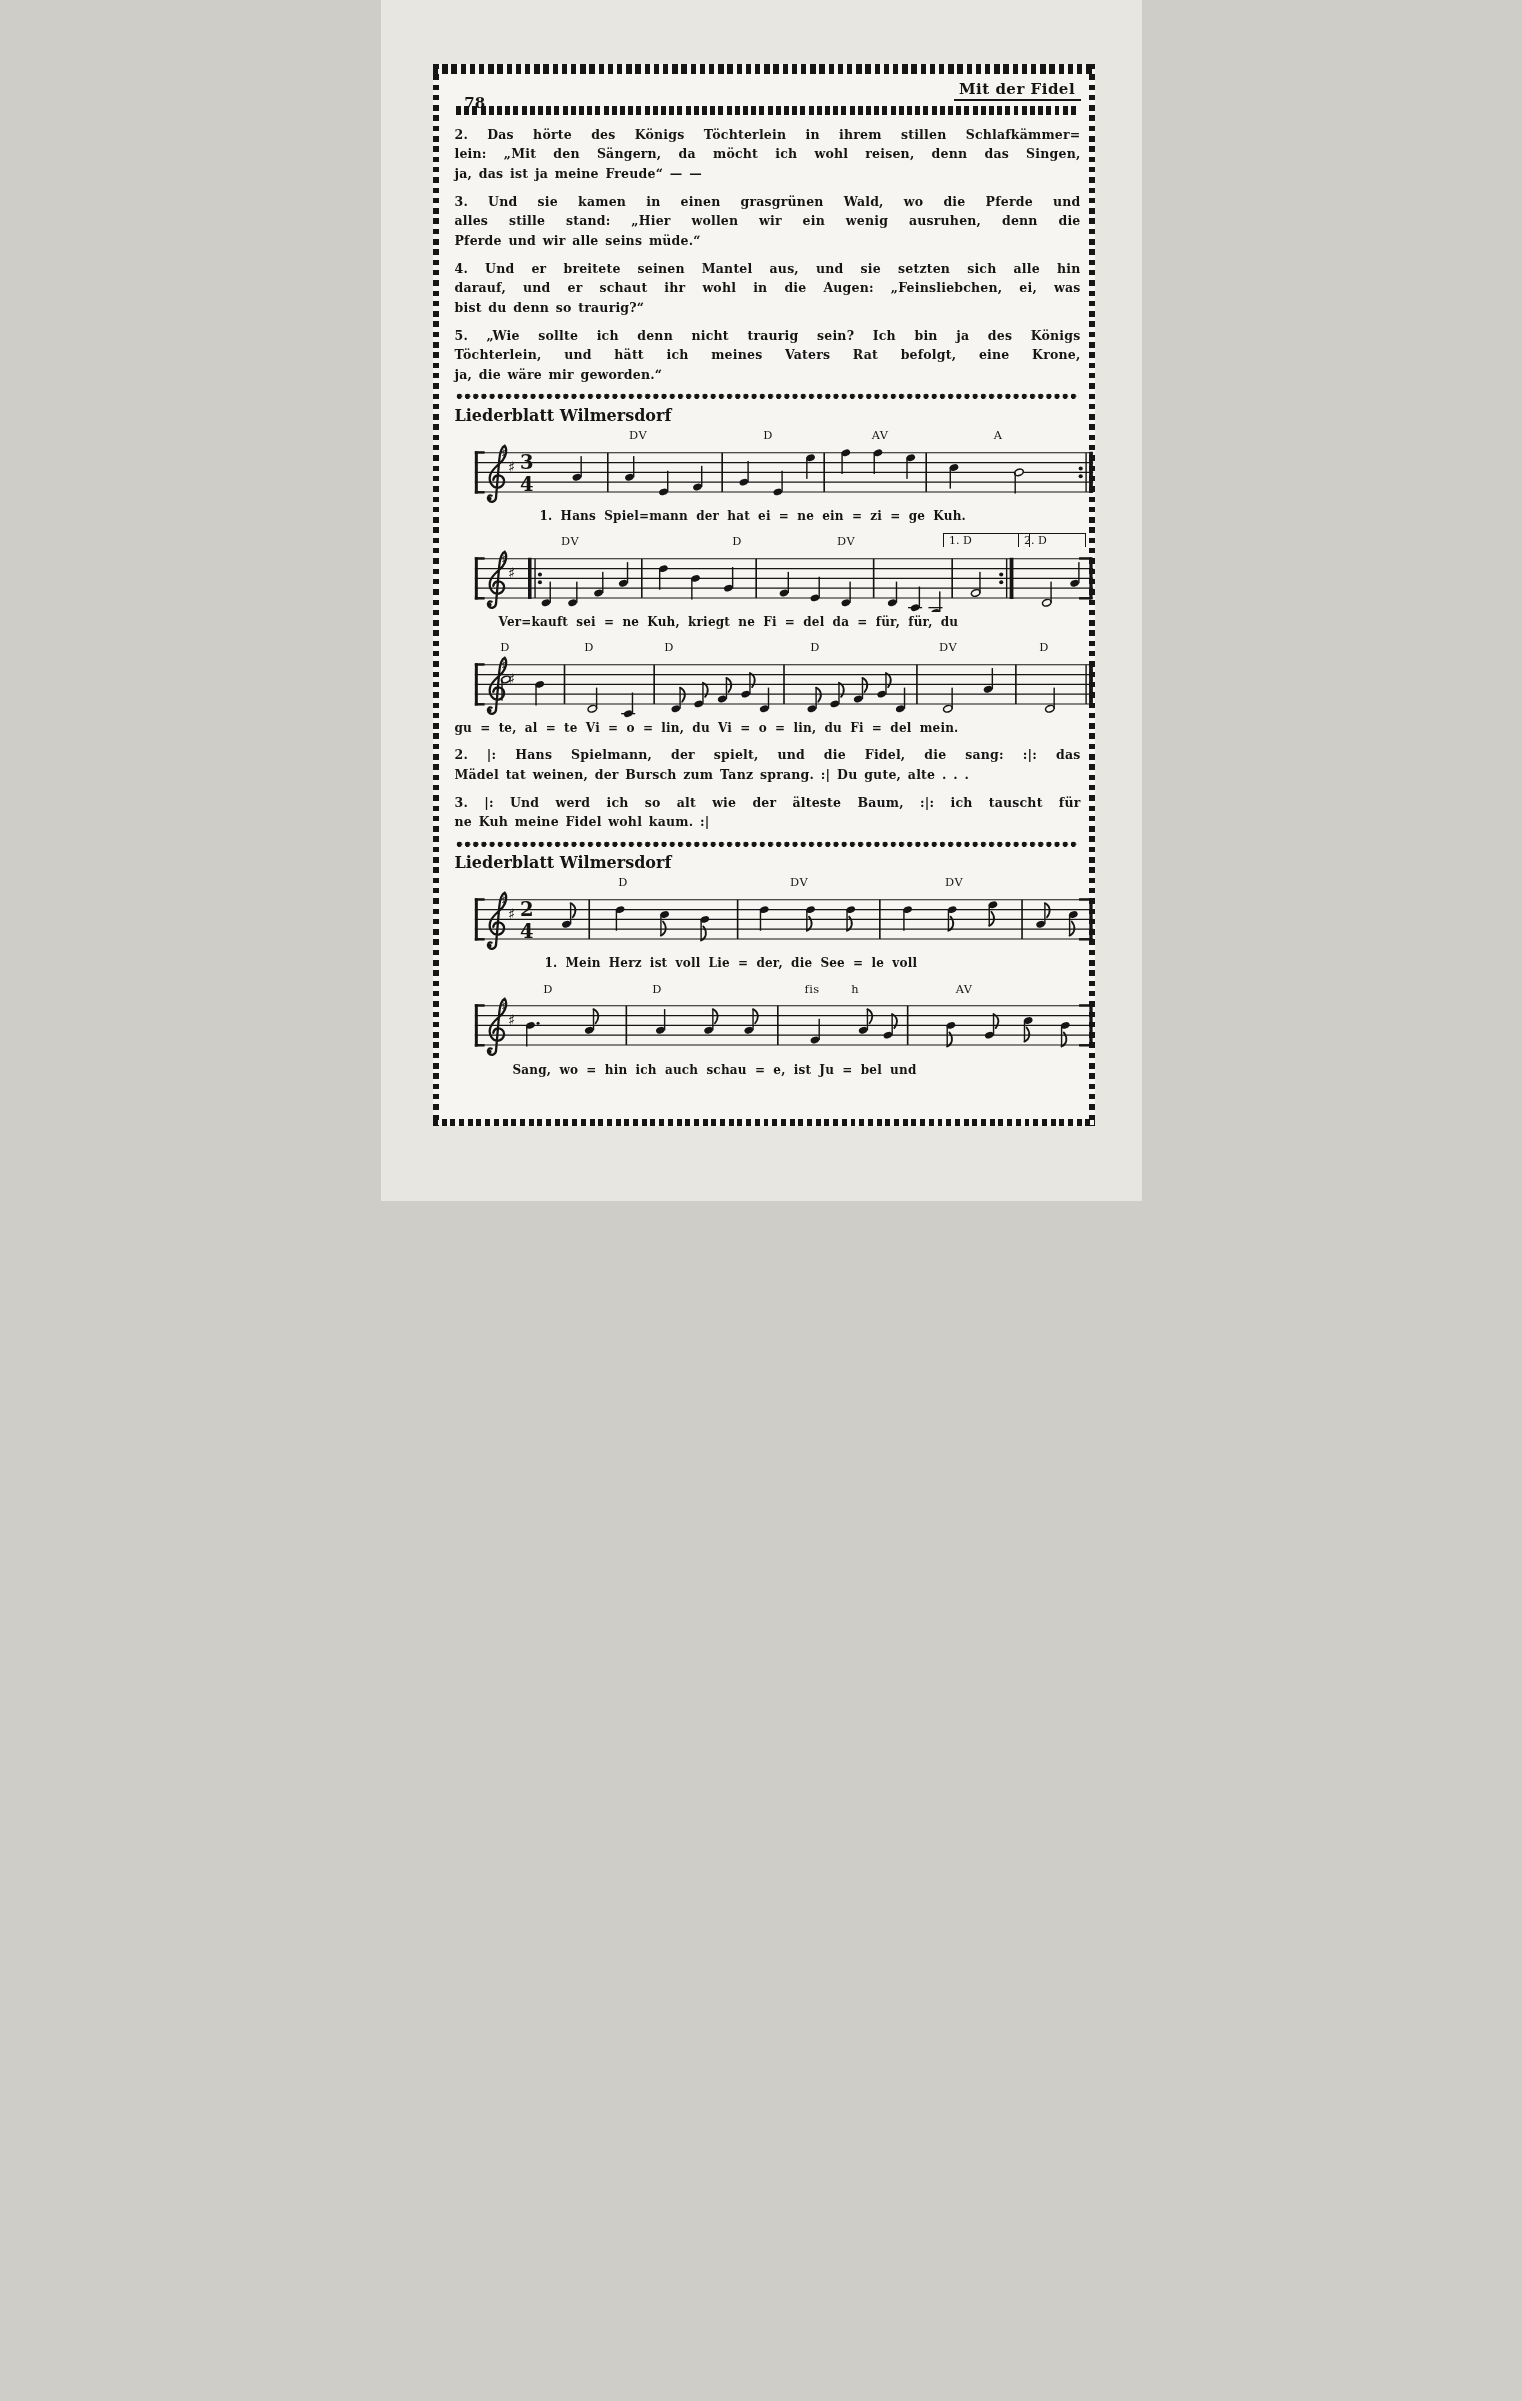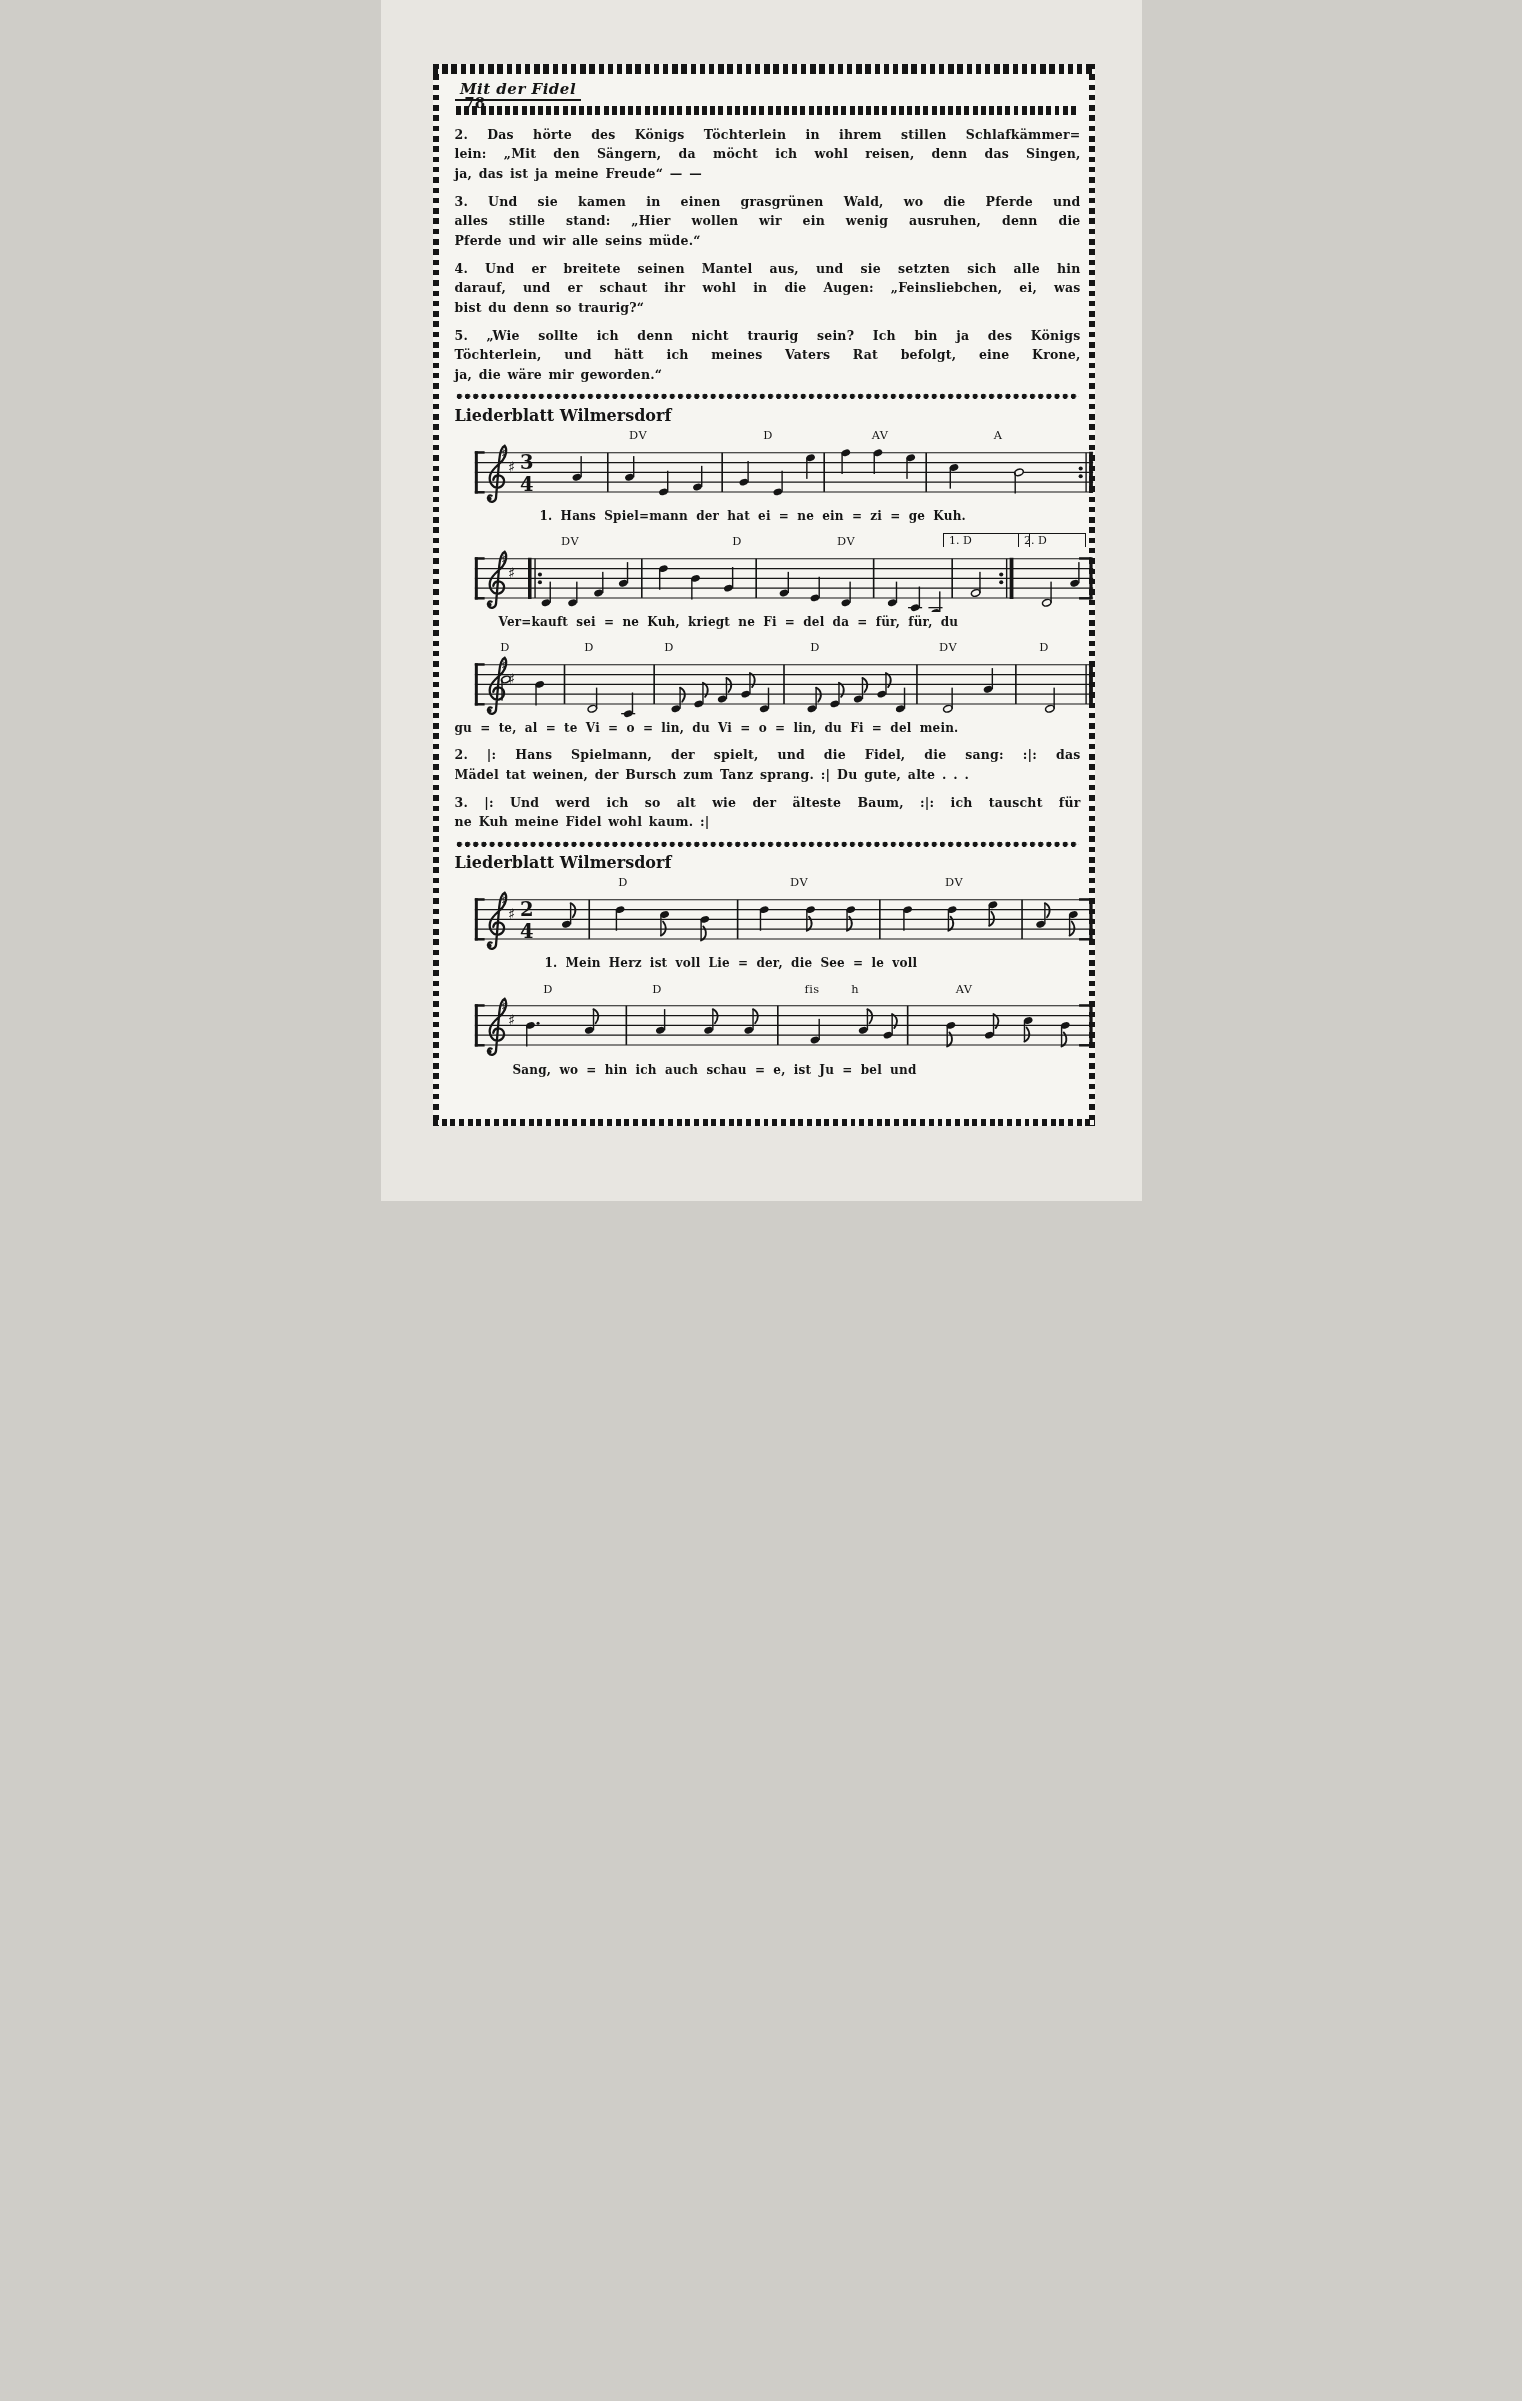--- a/index.html
+++ b/index.html
@@ -26,21 +26,21 @@
     background:repeating-linear-gradient(90deg,#151515 0 5.4px,transparent 5.4px 9.2px);}
   .b-bottom{bottom:0;left:0;right:0;height:7px;
     background:repeating-linear-gradient(90deg,#151515 0 4.9px,transparent 4.9px 8.7px);}
   .b-left{top:0;bottom:0;left:0;width:6px;
     background:repeating-linear-gradient(180deg,#151515 0 5.4px,transparent 5.4px 10.3px);}
   .b-right{top:0;bottom:0;right:0;width:6px;
     background:repeating-linear-gradient(180deg,#151515 0 5.4px,transparent 5.4px 10.3px);}
   .inner{position:relative;padding:13px 14px 0 22px;}
   .header{position:relative;height:27px;}
   .pagenum{position:absolute;left:9.8px;top:17px;font-size:15px;font-weight:bold;}
-  .titlewrap{text-align:left;padding-top:3.3px;font-style:italic;}
+  .titlewrap{text-align:right;padding-top:3.3px;}
   .titlewrap span{display:inline-block;font-size:15px;font-weight:bold;
     border-bottom:2.2px solid #151515;padding:0 5.4px 0.5px;letter-spacing:0.5px;}
   .head-divider{height:8.7px;margin:2.2px 1.1px 0 1.1px;
     background:repeating-linear-gradient(90deg,#151515 0 4.9px,transparent 4.9px 8.2px);}
   .textcol{margin-top:10px;}
   .verse{margin-bottom:8.2px;}
   .vline{font-size:12.5px;font-weight:bold;line-height:19.6px;white-space:nowrap;
     text-align:justify;text-align-last:justify;letter-spacing:0.2px;word-spacing:2.2px;}
   .vline.last{text-align-last:left;}
   .dotdiv{height:7px;margin:8.7px 1.1px 5.4px 1.1px;background-repeat:repeat-x;

